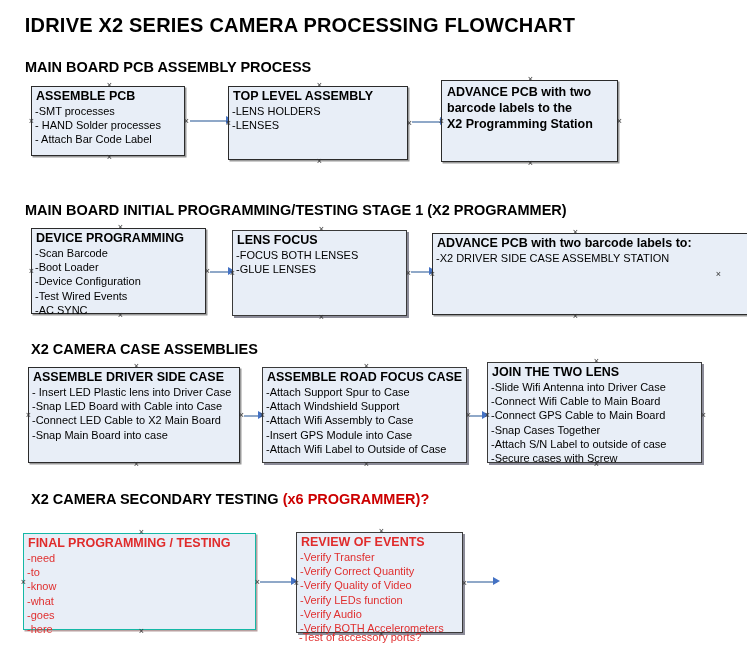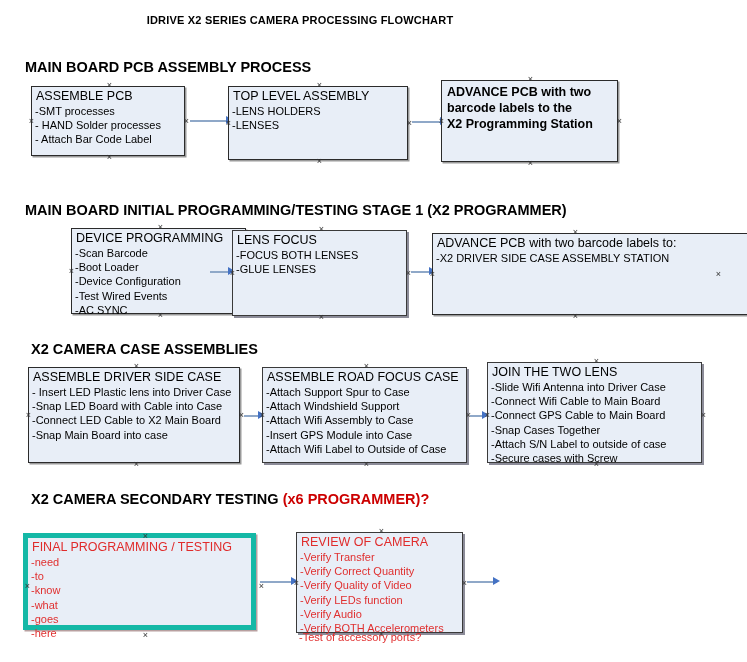--- a/index.html
+++ b/index.html
@@ -20,21 +20,21 @@
     position: relative;
     width: 747px;
     height: 662px;
   }
   .doc-title {
     position: absolute;
     left: 0;
     top: 14px;
     width: 600px;
     text-align: center;
-    font-size: 11px;
+    font-size: 20px;
     font-weight: bold;
     letter-spacing: 0.2px;
     color: #000;
   }
   .section-head {
     position: absolute;
     font-size: 14.5px;
     font-weight: bold;
     color: #000;
     white-space: nowrap;
@@ -49,26 +49,26 @@
     border: 1px solid #2b2b2b;
     box-sizing: border-box;
     box-shadow: 1.5px 1.5px 0 0 #9a9a9a;
     overflow: visible;
   }
   .box.thick {
     border: 1px solid #3a3a3a;
     box-shadow: 2px 2px 0 0 #8c8c99;
   }
   .box.red {
-    border: 5px solid #14b8a6;
+    border: 1px solid #14b8a6;
     box-shadow: 1.5px 1.5px 0 0 #b8a0a0;
   }
   .box-title {
     font-size: 12.5px;
-    font-weight: normal;
+    font-weight: bold;
     line-height: 15px;
     padding: 2px 0 0 4px;
     white-space: nowrap;
   }
   .box-lines {
     padding: 0 0 0 3px;
   }
   .box-line {
     font-size: 11px;
     line-height: 14.2px;
@@ -176,21 +176,21 @@
     <span class="xmark" style="left:-4px; top:37px;"></span>
     <span class="xmark" style="left:85px; top:-5px;"></span>
     <span class="xmark" style="left:85px; top:79px;"></span>
     <span class="xmark" style="left:174px; top:37px;"></span>
   </div>
 
   <div class="section-head" style="left:25px; top:202px;">
     <span>MAIN BOARD INITIAL PROGRAMMING/TESTING STAGE 1 (X2 PROGRAMMER)</span>
   </div>
 
-  <div class="box" style="left:31px; top:228px; width:175px; height:86px;margin-left:40px;">
+  <div class="box" style="left:31px; top:228px; width:175px; height:86px;">
     <div class="box-title">DEVICE PROGRAMMING</div>
     <div class="box-lines">
       <div class="box-line">-Scan Barcode</div>
       <div class="box-line">-Boot Loader</div>
       <div class="box-line">-Device Configuration</div>
       <div class="box-line">-Test Wired Events</div>
       <div class="box-line">-AC SYNC</div>
     </div>
     <span class="xmark" style="left:-4px; top:39px;"></span>
     <span class="xmark" style="left:85px; top:-5px;"></span>
@@ -299,21 +299,21 @@
     <span class="xmark" style="left:-4px; top:45px;"></span>
     <span class="xmark" style="left:114px; top:-5px;"></span>
     <span class="xmark" style="left:114px; top:94px;"></span>
     <span class="xmark" style="left:230px; top:45px;"></span>
   </div>
 
   <div class="conn" style="left:260px; top:581px; width:35px;"></div>
   <div class="conn-head" style="left:291px; top:577px;"></div>
 
   <div class="box thick red-text" style="left:296px; top:532px; width:167px; height:101px;">
-    <div class="box-title">REVIEW OF CAMERA</div>
+    <div class="box-title">REVIEW OF EVENTS</div>
     <div class="box-lines">
       <div class="box-line">-Verify Transfer</div>
       <div class="box-line">-Verify Correct Quantity</div>
       <div class="box-line">-Verify Quality of Video</div>
       <div class="box-line">-Verify LEDs function</div>
       <div class="box-line">-Verify Audio</div>
       <div class="box-line">-Verify BOTH Accelerometers</div>
     </div>
     <span class="xmark" style="left:-4px; top:47px;"></span>
     <span class="xmark" style="left:81px; top:-5px;"></span>

